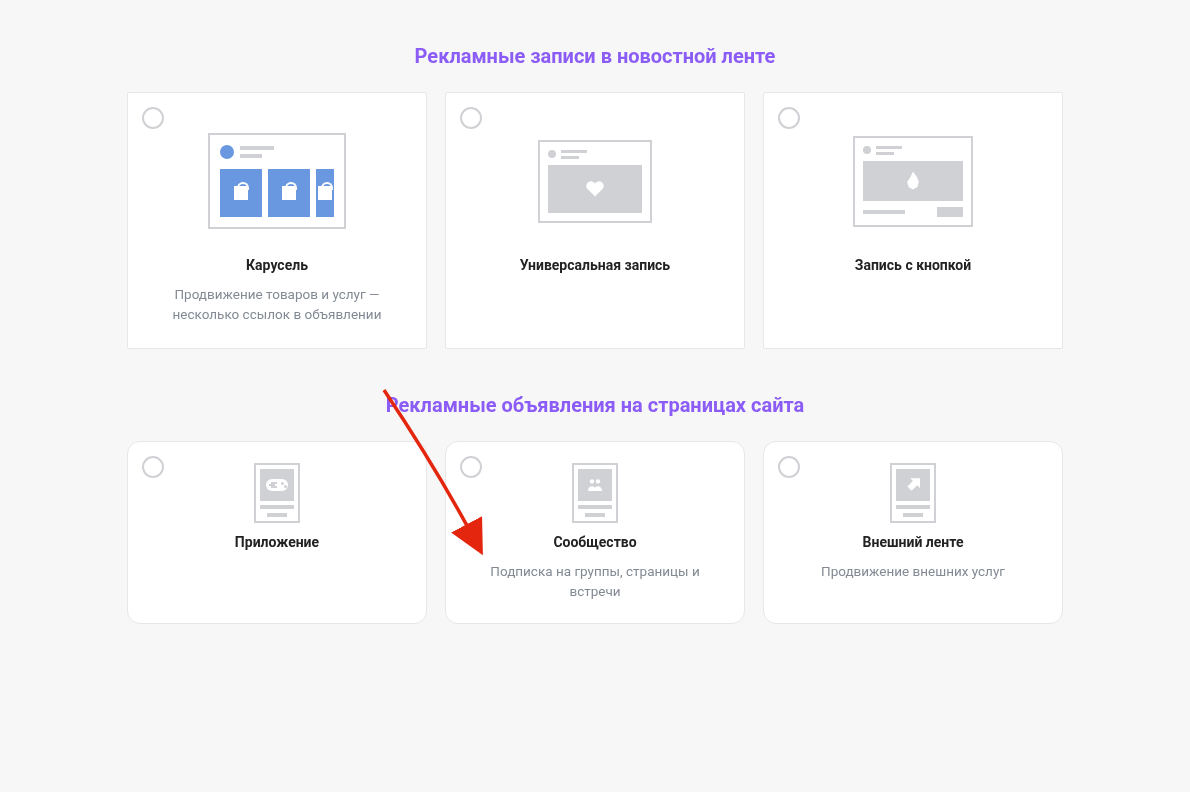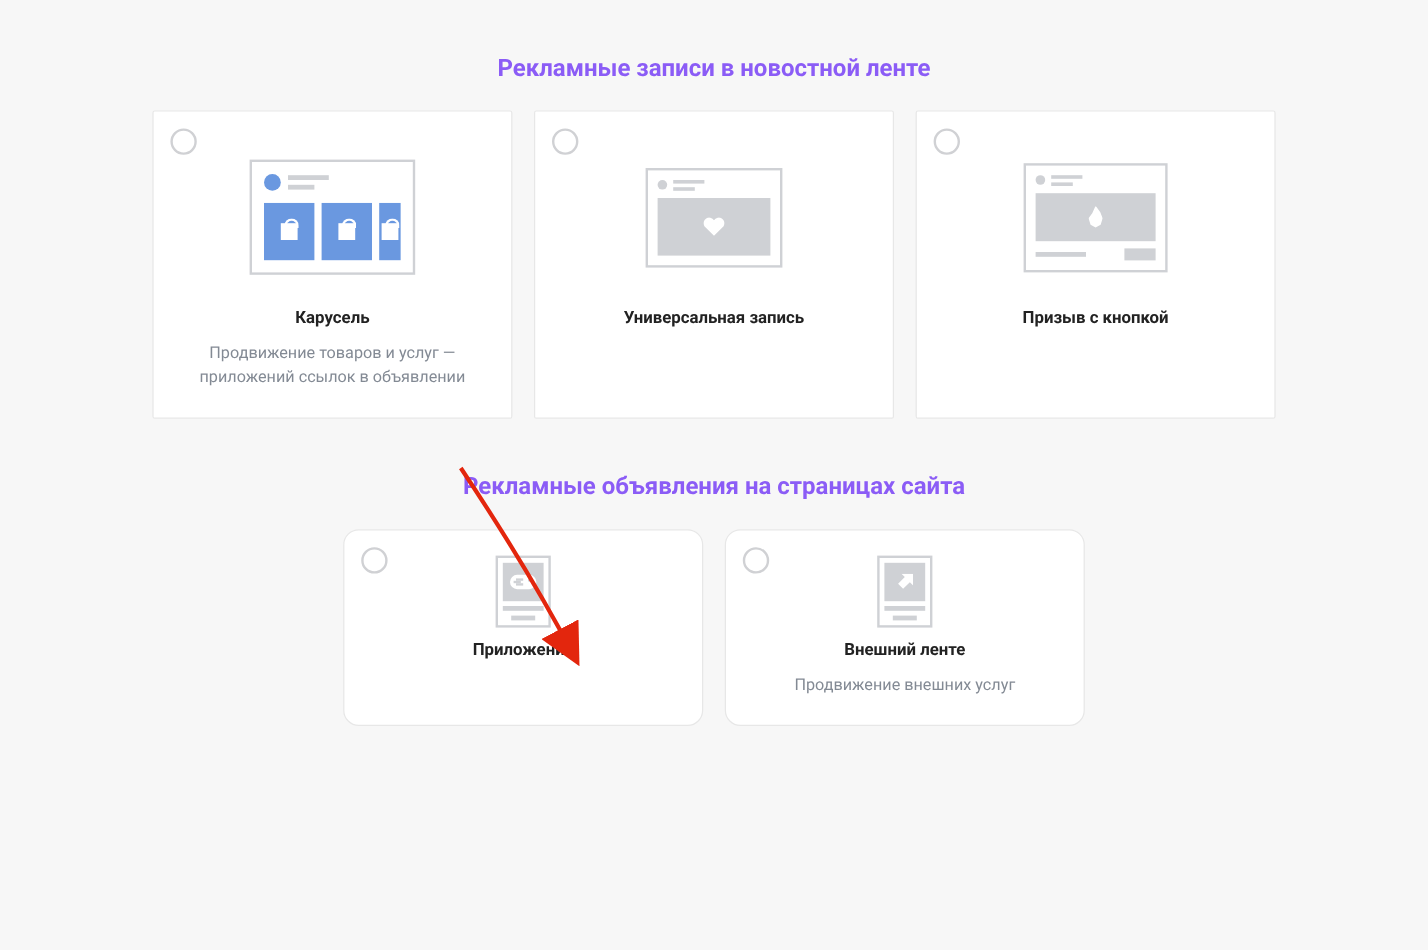--- a/index.html
+++ b/index.html
@@ -190,21 +190,21 @@
                   <div class="bag"></div>
                 </div>
               <div class="tile partial">
                   <div class="bag"></div>
                 </div>
             </div>
           </div>
         </div>
       </div>
       <div class="card-title">Карусель</div>
-      <div class="card-desc">Продвижение товаров и услуг — приложений ссылок в объявлении</div>
+      <div class="card-desc">Продвижение товаров и услуг — несколько ссылок в объявлении</div>
     </div>
 
     <div class="card">
       <div class="radio"></div>
       <div class="illus-area">
         <div class="illus-universal">
           <div class="frame">
             <div class="hdr">
               <div class="avatar"></div>
               <div class="lines">
@@ -236,21 +236,21 @@
             <div class="media">
                 <div class="flame"></div>
               </div>
             <div class="footer">
                 <div class="ftext"></div>
                 <div class="btn"></div>
               </div>
           </div>
         </div>
       </div>
-      <div class="card-title">Призыв с кнопкой</div>
+      <div class="card-title">Запись с кнопкой</div>
     </div>
 
   </div>
 </div>
 
 <div class="section">
   <h2 class="section-title">Рекламные объявления на страницах сайта</h2>
   <div class="card-row">
 
     <div class="card small">
@@ -260,20 +260,37 @@
           <div class="pic">
               <div class="gamepad"></div>
             </div>
           <div class="bar"></div>
             <div class="bar short"></div>
         </div>
       </div>
       <div class="card-title">Приложение</div>
     </div>
 
+    <div class="card small">
+      <div class="radio"></div>
+      <div class="illus-area">
+        <div class="small-frame">
+          <div class="pic">
+              <div class="people">
+                <div class="person"></div>
+                <div class="person"></div>
+              </div>
+            </div>
+          <div class="bar"></div>
+            <div class="bar short"></div>
+        </div>
+      </div>
+      <div class="card-title">Сообщество</div>
+      <div class="card-desc">Подписка на группы, страницы и встречи</div>
+    </div>
 
     <div class="card small">
       <div class="radio"></div>
       <div class="illus-area">
         <div class="small-frame">
           <div class="pic">
               <div class="ext-arrow"></div>
             </div>
           <div class="bar"></div>
             <div class="bar short"></div>

